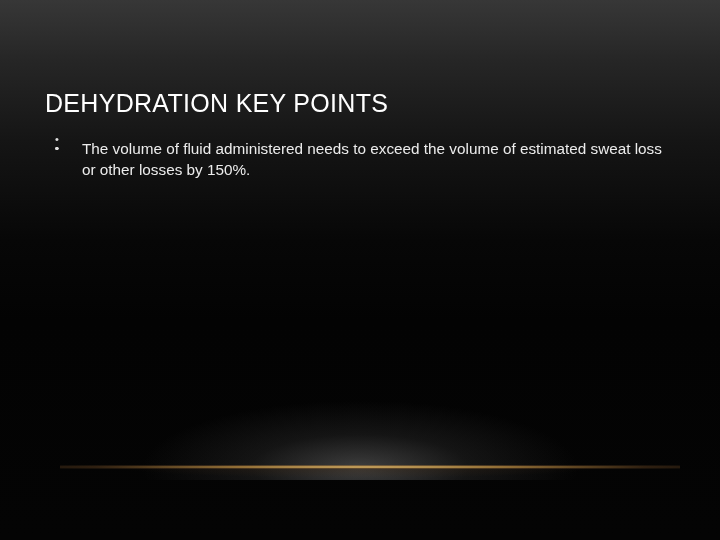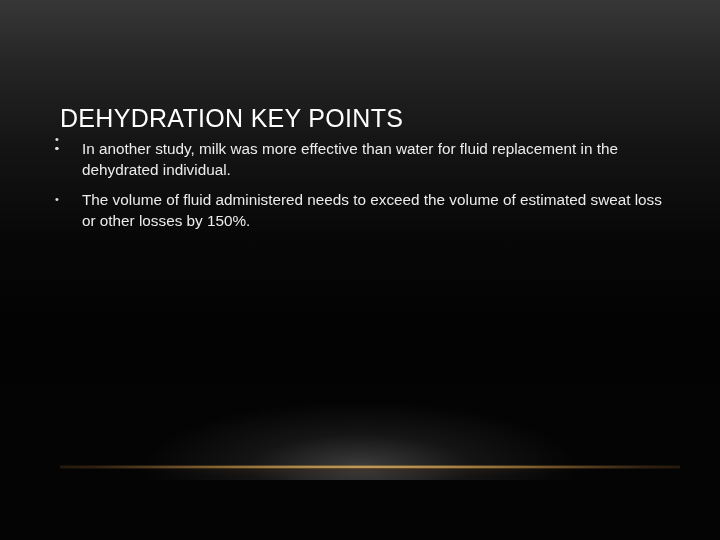--- a/index.html
+++ b/index.html
@@ -44,21 +44,21 @@
       top: 468px;
       width: 480px;
       height: 10px;
       background: radial-gradient(ellipse at 50% 0%, rgba(60,40,20,0.4) 0%, rgba(0,0,0,0) 70%);
       pointer-events: none;
     }
     .title {
       position: absolute;
       left: 44px;
       top: 88px;
-      margin: 16px;
+      margin: 1px;
       font-size: 25px;
       font-weight: normal;
       letter-spacing: 0.3px;
       color: #ffffff;
       white-space: nowrap;
     }
     .bullets {
       position: absolute;
       left: 52px;
       top: 129px;
@@ -98,20 +98,19 @@
       <span class="bullet-marker">•</span>
     </li>
     <li class="bullet-item">
       <span class="bullet-marker">•</span>
     </li>
     <li class="bullet-item">
       <span class="bullet-marker">•</span>
     </li>
     <li class="bullet-item">
       <span class="bullet-marker">•</span>
-      <span>In another study, milk was more effective than water for fluid replacement in the dehydrated individual.</span>
     </li>
     <li class="bullet-item">
       <span class="bullet-marker">•</span>
       <span>The volume of fluid administered needs to exceed the volume of estimated sweat loss or other losses by 150%.</span>
     </li>
   </ul>
 </div>
 
 </body></html>

